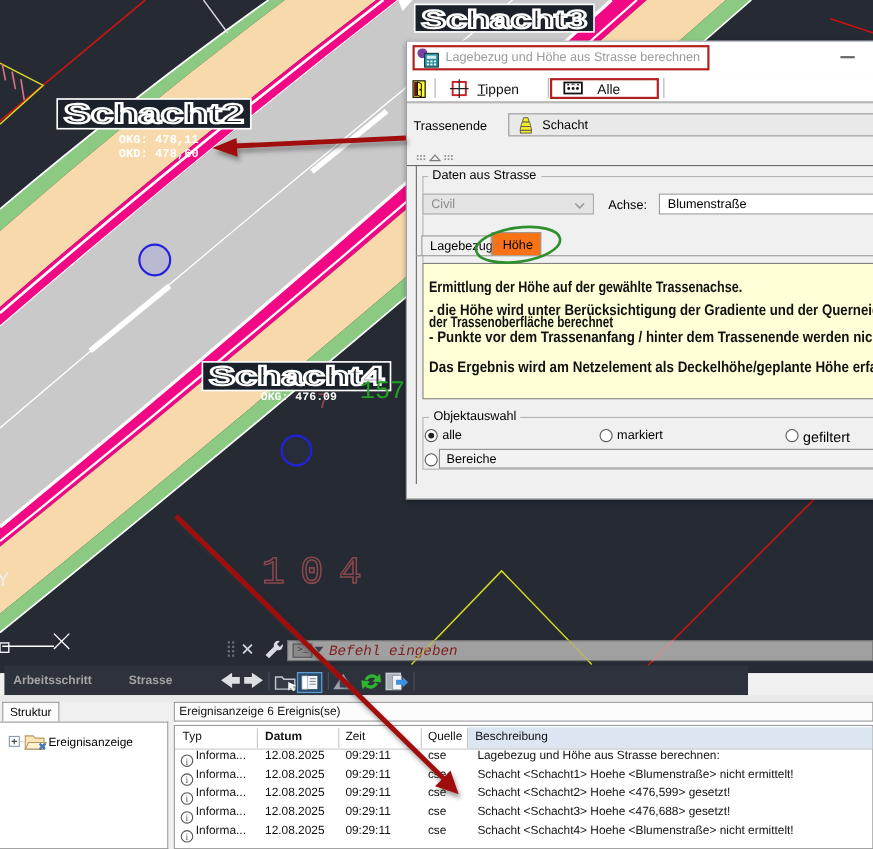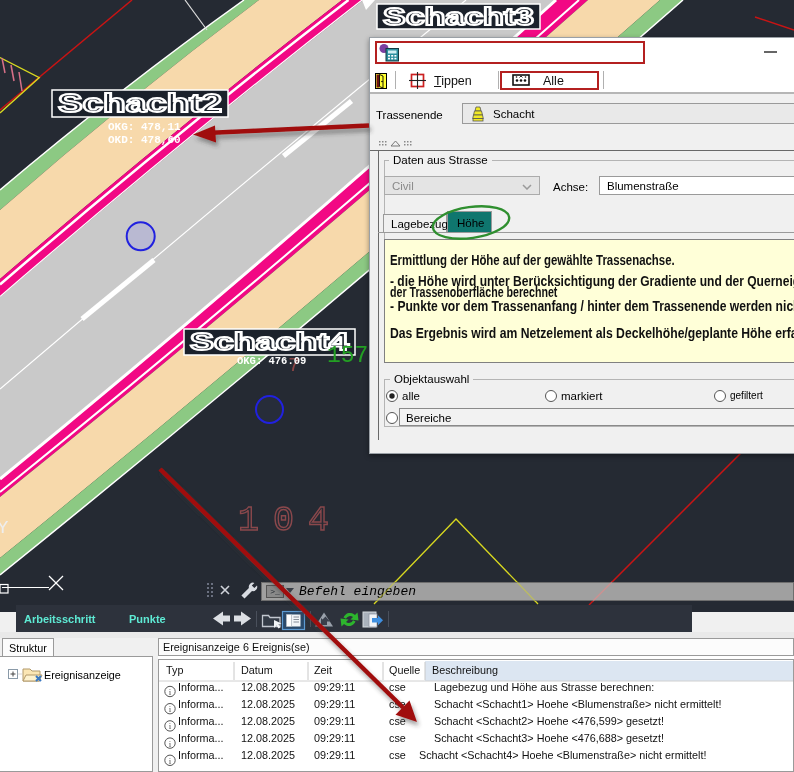--- a/index.html
+++ b/index.html
@@ -86,27 +86,27 @@
         <rect x="11" y="12" width="2" height="2"></rect>
       <rect x="7" y="16" width="2" height="2"></rect>
         <rect x="11" y="16" width="2" height="2"></rect>
     </g>
     <path d="M21,7 L29,15 M29,7 L21,15" stroke="#cfd3da" stroke-width="1.6"></path>
     <path d="M44.5,19.5 l7.5,-7.5 a4.2,4.2 0 0 0 5,-5.5 l-2.6,2.6 -2.6,-2.6 2.6,-2.6 a4.2,4.2 0 0 0 -5.5,5 l-7.5,7.5 z" fill="#d8dce2"></path>
   </svg>
   <div class="abs" style="left:61px;top:3px;width:533px;height:19px;background:#a0a0a0;border:1px solid #6e6e6e;">
     <div class="abs" style="left:4px;top:2px;width:18px;height:13px;background:#8a8a8a;border:1px solid #555;color:#20262e;font-size:8px;line-height:11px;text-align:center;font-family:'Liberation Mono',monospace;">&gt;_</div>
     <div class="abs" style="left:24px;top:5px;width:0;height:0;border-left:4px solid transparent;border-right:4px solid transparent;border-top:5px solid #3a3f47;"></div>
-    <div class="abs" style="left:37px;top:1px;font-family:'Liberation Mono',monospace;font-style:italic;font-size:13px;color:#000000;">Befehl eingeben</div>
-  </div>
-</div>
-
-<div class="abs" style="left:16px;top:605px;width:676px;height:27px;background:#2d323c;z-index:5;color:#5eead4;">
+    <div class="abs" style="left:37px;top:1px;font-family:'Liberation Mono',monospace;font-style:italic;font-size:13px;color:#7f1d1d;">Befehl eingeben</div>
+  </div>
+</div>
+
+<div class="abs" style="left:4px;top:605px;width:676px;height:27px;background:#2d323c;z-index:5;color:#a3a3a3;">
   <div class="abs" style="left:8px;top:8px;font-size:11px;font-weight:bold;">Arbeitsschritt</div>
-  <div class="abs" style="left:113px;top:8px;font-size:11px;font-weight:bold;">Punkte</div>
+  <div class="abs" style="left:113px;top:8px;font-size:11px;font-weight:bold;">Strasse</div>
   <svg width="794" height="27" viewBox="0 0 794 27" style="position:absolute;left:0;top:0">
     <path d="M197,13.5 L207,6.5 L207,10.5 L214,10.5 L214,16.5 L207,16.5 L207,20.5 Z" fill="#dcdfe4"></path>
     <path d="M235,13.5 L225,6.5 L225,10.5 L218,10.5 L218,16.5 L225,16.5 L225,20.5 Z" fill="#dcdfe4"></path>
     <line x1="240.5" y1="6" x2="240.5" y2="22" stroke="#4a505c" stroke-width="1"></line>
 
     <path d="M246.5,10.5 l6,0 1.5,2 10,0 0,9 -17.5,0 z" fill="#343b46" stroke="#c2c7cf" stroke-width="1.3"></path>
     <path d="M258,15 l0,8 2.5,-2.5 2,3 2,-1.2 -2,-3 3,-0.8 z" fill="#f2f4f7"></path>
 
     <rect x="266.5" y="6.5" width="22" height="18" fill="#2b4a6b" stroke="#5d9bd3" stroke-width="1.2"></rect>
     <rect x="270.5" y="9.5" width="14" height="12" fill="#f2f5f8"></rect>
@@ -148,21 +148,21 @@
 
 <div class="abs" style="left:158px;top:638px;width:636px;height:134px;background:#ffffff;z-index:5;font-size:10.8px;color:#111;">
   <div class="abs" style="left:0;top:0;width:636px;height:18px;background:#fcfcfc;border:1px solid #9a9a9a;">
     <span class="abs" style="left:4px;top:2px;">Ereignisanzeige</span>
     <span class="abs" style="left:84px;top:2px;">6 Ereignis(se)</span>
   </div>
   <div class="abs" style="left:0;top:21px;width:636px;height:113px;background:#ffffff;border:1px solid #9a9a9a;border-top:1px solid #9a9a9a;">
 
     <div class="abs" style="left:266px;top:1px;width:368px;height:20px;background:#dce6f2;"></div>
     <div class="abs" style="left:7px;top:4px;">Typ</div>
-    <div class="abs" style="left:82px;top:4px;">Datum</div>
+    <div class="abs" style="left:82px;top:4px;font-weight:bold;">Datum</div>
     <div class="abs" style="left:155px;top:4px;">Zeit</div>
     <div class="abs" style="left:230px;top:4px;">Quelle</div>
     <div class="abs" style="left:273px;top:4px;">Beschreibung</div>
     <svg width="634" height="111" viewBox="0 0 634 111" style="position:absolute;left:0;top:0">
       <line x1="75" y1="2" x2="75" y2="20" stroke="#c8c8c8"></line>
       <line x1="149" y1="2" x2="149" y2="20" stroke="#c8c8c8"></line>
       <line x1="224" y1="2" x2="224" y2="20" stroke="#c8c8c8"></line>
       <line x1="266" y1="2" x2="266" y2="20" stroke="#c8c8c8"></line>
       <line x1="0" y1="21" x2="634" y2="21" stroke="#d0d0d0"></line>
       <g stroke="#555" fill="none">
@@ -199,39 +199,40 @@
     <div class="abs" style="left:276px;top:77px;">Schacht &lt;Schacht2&gt; Hoehe &lt;476,599&gt; gesetzt!</div>
   <div class="abs" style="left:20px;top:94px;">Informa...</div>
     <div class="abs" style="left:83px;top:94px;">12.08.2025</div>
     <div class="abs" style="left:156px;top:94px;">09:29:11</div>
     <div class="abs" style="left:231px;top:94px;">cse</div>
     <div class="abs" style="left:276px;top:94px;">Schacht &lt;Schacht3&gt; Hoehe &lt;476,688&gt; gesetzt!</div>
   <div class="abs" style="left:20px;top:111px;">Informa...</div>
     <div class="abs" style="left:83px;top:111px;">12.08.2025</div>
     <div class="abs" style="left:156px;top:111px;">09:29:11</div>
     <div class="abs" style="left:231px;top:111px;">cse</div>
-    <div class="abs" style="left:261px;top:111px;">Schacht &lt;Schacht4&gt; Hoehe &lt;Blumenstraße&gt; nicht ermittelt!</div>
+    <div class="abs" style="left:276px;top:111px;">Schacht &lt;Schacht4&gt; Hoehe &lt;Blumenstraße&gt; nicht ermittelt!</div>
 </div>
 
 <div class="abs" style="left:369px;top:37px;width:426px;height:417px;background:#f0f0f0;border:1px solid #9aa0a6;z-index:10;box-shadow:0 2px 5px rgba(0,0,0,0.4);">
 
   <div class="abs" style="left:0;top:0;width:424px;height:29px;background:#ffffff;"></div>
   <svg width="22" height="20" viewBox="0 0 22 20" style="position:absolute;left:9px;top:5px;">
     <circle cx="5" cy="5.5" r="4.5" fill="#7b3fa0"></circle>
     <rect x="7" y="5.5" width="12.5" height="12.5" fill="#2a8f9e" stroke="#143a42" stroke-width="1"></rect>
     <rect x="9" y="7.5" width="8.5" height="3" fill="#cfeef2"></rect>
     <g fill="#ffffff">
         <rect x="9" y="12" width="2" height="1.6"></rect>
         <rect x="12.2" y="12" width="2" height="1.6"></rect>
         <rect x="15.4" y="12" width="2" height="1.6"></rect>
         <rect x="9" y="14.8" width="2" height="1.6"></rect>
         <rect x="12.2" y="14.8" width="2" height="1.6"></rect>
         <rect x="15.4" y="14.8" width="2" height="1.6"></rect>
       </g>
   </svg>
+  <div class="abs" style="left:35px;top:8px;font-size:11.5px;color:#9a9a9a;">Lagebezug und Höhe aus Strasse berechnen</div>
   <div class="abs" style="left:394px;top:13px;width:13px;height:2px;background:#666;"></div>
   <div class="abs" style="left:5px;top:3px;width:270px;height:23px;border:2.5px solid #b42020;"></div>
 
   <div class="abs" style="left:0;top:29px;width:424px;height:27px;background:#ffffff;border-bottom:2px solid #b6b6b6;"></div>
   <svg width="424" height="27" viewBox="0 0 424 27" style="position:absolute;left:0;top:29px;">
     <rect x="5.5" y="6.5" width="11" height="15" fill="#ffff33" stroke="#000" stroke-width="1"></rect>
     <rect x="6.5" y="7.5" width="3" height="13" fill="#6e1414"></rect>
     <path d="M9.5,7.5 l3.5,1.5 0,12 -3.5,-1.5 z" fill="#ffff33" stroke="#000" stroke-width="0.9"></path>
     <circle cx="12" cy="14.5" r="0.8" fill="#000"></circle>
     <line x1="25.5" y1="4" x2="25.5" y2="22" stroke="#b0b0b0" stroke-width="1"></line>
@@ -290,21 +291,21 @@
     <svg width="10" height="6" viewBox="0 0 10 6" style="position:absolute;right:7px;top:7px;">
         <path d="M1,1 L5,5 L9,1" fill="none" stroke="#9a9a9a" stroke-width="1.5"></path>
       </svg>
   </div>
   <div class="abs" style="left:183px;top:143px;font-size:11.5px;">Achse:</div>
   <div class="abs" style="left:229px;top:138px;width:197px;height:19px;background:#ffffff;border:1px solid #9a9a9a;">
     <div class="abs" style="left:7px;top:3px;font-size:11.5px;">Blumenstraße</div>
   </div>
 
   <div class="abs" style="left:13px;top:176px;width:64px;height:18px;background:#f0f0f0;border:1px solid #9a9a9a;border-bottom:none;font-size:11.5px;padding:3px 0 0 7px;">Lagebezug</div>
-  <div class="abs" style="left:77px;top:173px;width:45px;height:21px;background:#0f766e;border:1px solid #9a9a9a;border-bottom:none;font-size:11.5px;padding:5px 0 0 9px;z-index:2;">Höhe</div>
+  <div class="abs" style="left:77px;top:173px;width:45px;height:21px;background:#f97316;border:1px solid #9a9a9a;border-bottom:none;font-size:11.5px;padding:5px 0 0 9px;z-index:2;">Höhe</div>
   <div class="abs" style="left:8px;top:193.5px;width:418px;height:1px;background:#9a9a9a;"></div>
 
   <div class="abs" style="left:14px;top:201px;width:412px;height:124px;background:#ffffd8;border:1px solid #808080;overflow:hidden;font-weight:bold;font-size:14px;color:#111;white-space:nowrap;">
     <div class="abs" style="left:5px;top:12px;transform:scaleX(0.815);transform-origin:0 0;">Ermittlung der Höhe auf der gewählte Trassenachse.</div>
     <div class="abs" style="left:5px;top:32.5px;transform:scaleX(0.86);transform-origin:0 0;">- die Höhe wird unter Berücksichtigung der Gradiente und der Querneigung</div>
     <div class="abs" style="left:5px;top:44px;transform:scaleX(0.76);transform-origin:0 0;">der Trassenoberfläche berechnet</div>
     <div class="abs" style="left:5px;top:57.5px;transform:scaleX(0.865);transform-origin:0 0;">- Punkte vor dem Trassenanfang / hinter dem Trassenende werden nicht berücksichtigt</div>
     <div class="abs" style="left:5px;top:84.5px;transform:scaleX(0.87);transform-origin:0 0;">Das Ergebnis wird am Netzelement als Deckelhöhe/geplante Höhe erfasst.</div>
   </div>
 
@@ -316,21 +317,21 @@
   <div class="abs" style="left:20px;top:335px;background:#f0f0f0;padding:0 4px;font-size:11.5px;">Objektauswahl</div>
   <svg width="412" height="48" viewBox="0 0 412 48" style="position:absolute;left:14px;top:341px;">
     <circle cx="8" cy="17" r="5.5" fill="#ffffff" stroke="#555"></circle>
     <circle cx="8" cy="17" r="2.7" fill="#222"></circle>
     <circle cx="167" cy="17" r="5.5" fill="#ffffff" stroke="#555"></circle>
     <circle cx="336" cy="17" r="5.5" fill="#ffffff" stroke="#555"></circle>
     <circle cx="8" cy="39" r="5.5" fill="#ffffff" stroke="#555"></circle>
   </svg>
   <div class="abs" style="left:32px;top:352px;font-size:11.5px;">alle</div>
   <div class="abs" style="left:191px;top:352px;font-size:11.5px;">markiert</div>
-  <div class="abs" style="left:360px;top:352px;font-size:10px;">gefiltert</div>
+  <div class="abs" style="left:360px;top:352px;font-size:13px;">gefiltert</div>
   <div class="abs" style="left:29px;top:370px;width:397px;height:18px;background:#f2f2f2;border:1px solid #8a8a8a;">
     <div class="abs" style="left:6px;top:2.5px;font-size:11.5px;">Bereiche</div>
   </div>
 </div>
 
 <svg class="abs" style="left:0;top:0;z-index:50;pointer-events:none;" width="794" height="772" viewBox="0 0 794 772">
   <defs>
     <filter id="sh" x="-20%" y="-20%" width="140%" height="160%">
       <feDropShadow dx="2" dy="4" stdDeviation="2" flood-color="#333333" flood-opacity="0.45"></feDropShadow>
     </filter>

